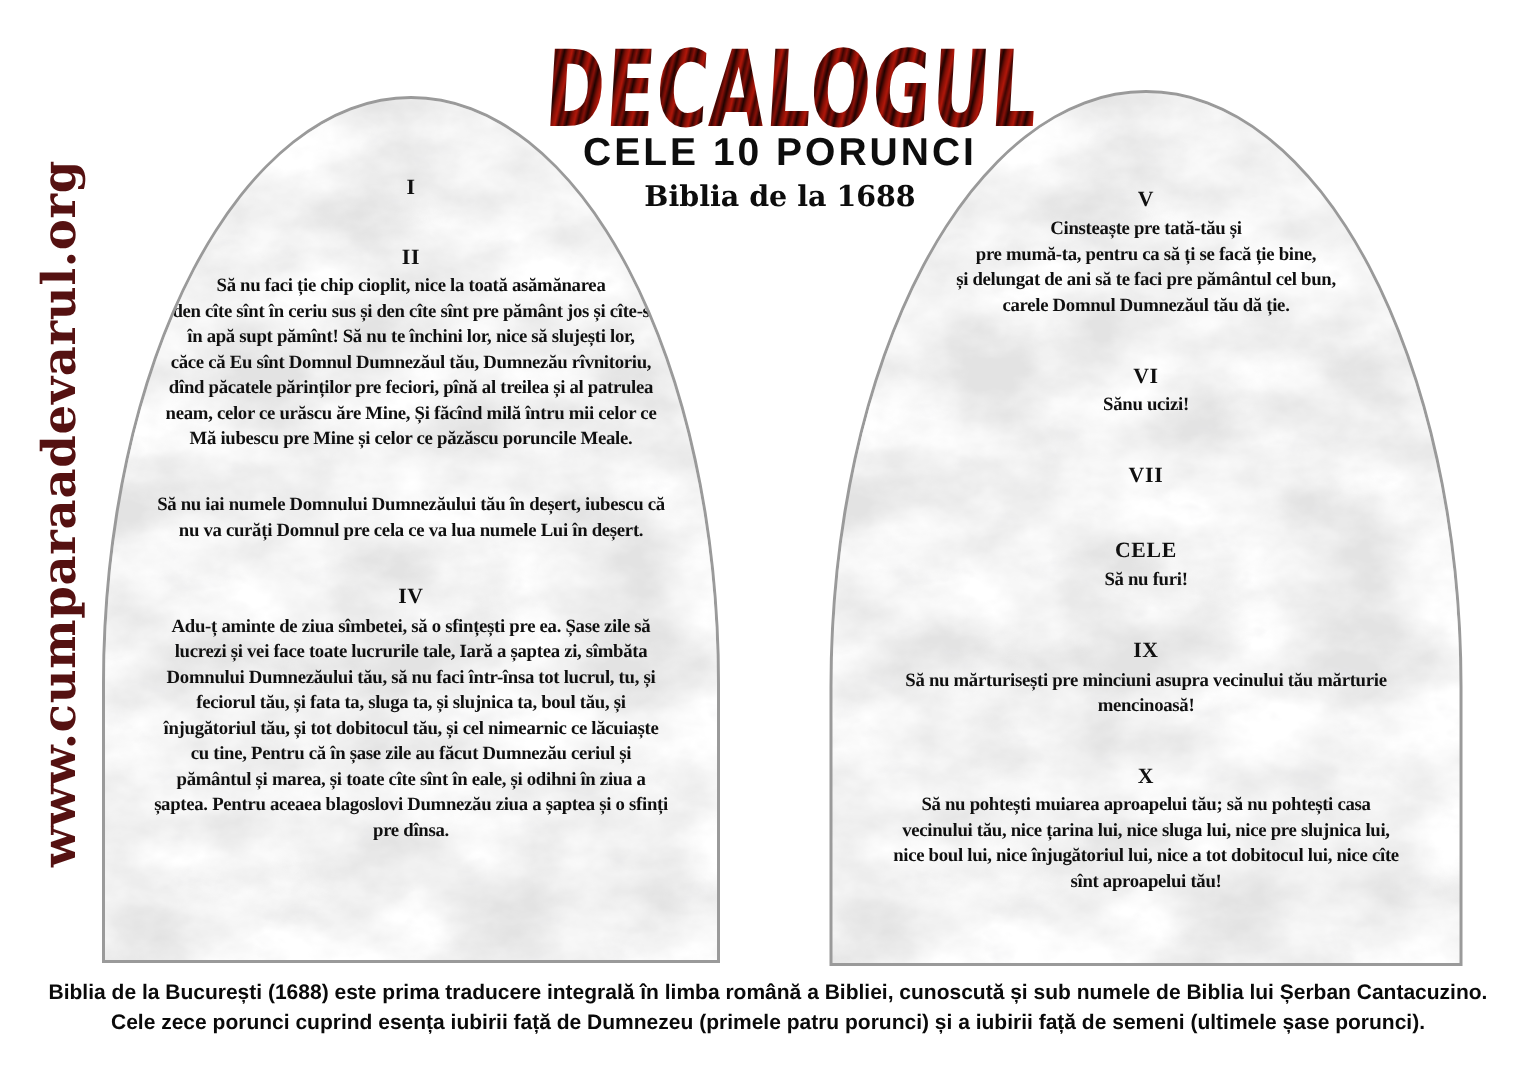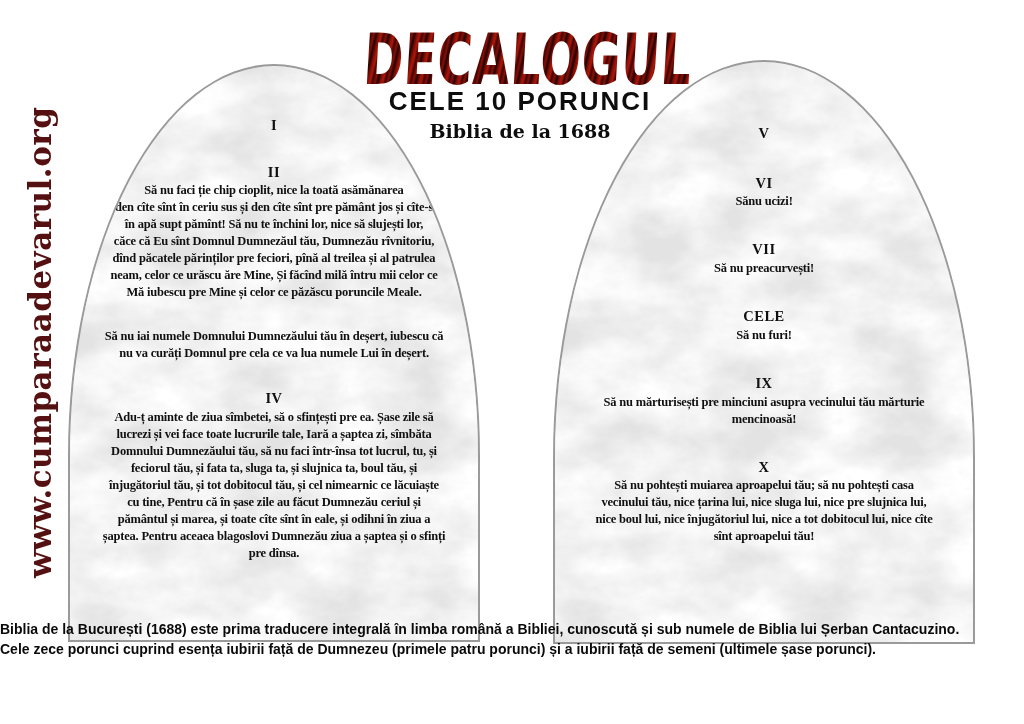--- a/index.html
+++ b/index.html
@@ -55,21 +55,21 @@
   }
   .tablet.left  .content { padding-top:50px; }
   .tablet.right .content { padding-top:62px; }
   .cmd { margin-bottom:27px; }
   .tablet.right .cmd { margin-bottom:30px; }
   .cmd .numeral { font-size:14.5px; letter-spacing:0.5px; }
   .cmd .text { white-space:pre-line; }
 
   
   .footer {
-    position:absolute; left:0; top:620px; width:1024px; 
+    position:absolute; left:0; top:652px; width:1024px; text-align:center;
     font-family:"Liberation Sans", sans-serif; font-weight:bold;
     font-size:14px; line-height:1.4; color:#0a0a0a;
   }
 </style>
 </head>
 <body>
 
 <svg width="0" height="0" style="position:absolute" aria-hidden="true">
   <filter id="marbleF" x="0" y="0" width="100%" height="100%">
     <feTurbulence type="fractalNoise" baseFrequency="0.013 0.02" numOctaves="5" seed="8"></feTurbulence>
@@ -130,28 +130,31 @@
   </div>
 
   <div class="tablet right">
     <svg class="marble">
       <rect width="100%" height="100%" fill="#ffffff" filter="url(#marbleF)"></rect>
       <rect width="100%" height="100%" fill="#ffffff" filter="url(#marbleF2)"></rect>
     </svg>
     <div class="content">
       <div class="cmd">
         <div class="numeral">V</div>
+        <div class="text">Cinsteaște pre tată-tău și
+pre mumă-ta, pentru ca să ți se facă ție bine,
+și delungat de ani să te faci pre pământul cel bun,
+carele Domnul Dumnezăul tău dă ție.</div>
       </div>
       <div class="cmd">
         <div class="numeral">VI</div>
         <div class="text">Sănu ucizi!</div>
       </div>
       <div class="cmd">
         <div class="numeral">VII</div>
-        <div class="text">Să nu preacurvești!</div>
       </div>
       <div class="cmd">
         <div class="numeral">CELE</div>
         <div class="text">Să nu furi!</div>
       </div>
       <div class="cmd">
         <div class="numeral">IX</div>
         <div class="text">Să nu mărturisești pre minciuni asupra vecinului tău mărturie
 mencinoasă!</div>
       </div>

